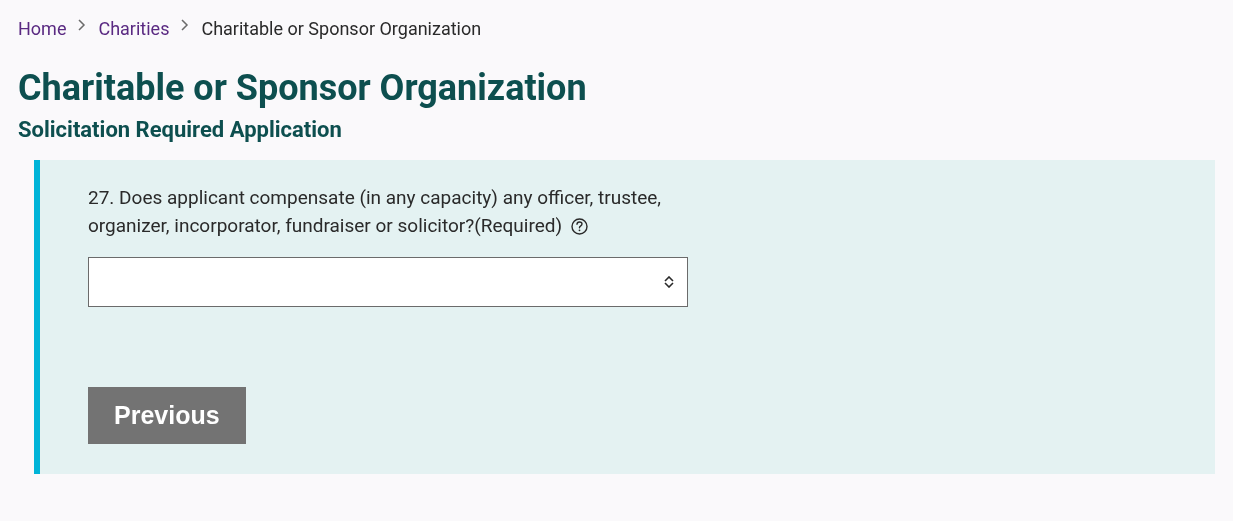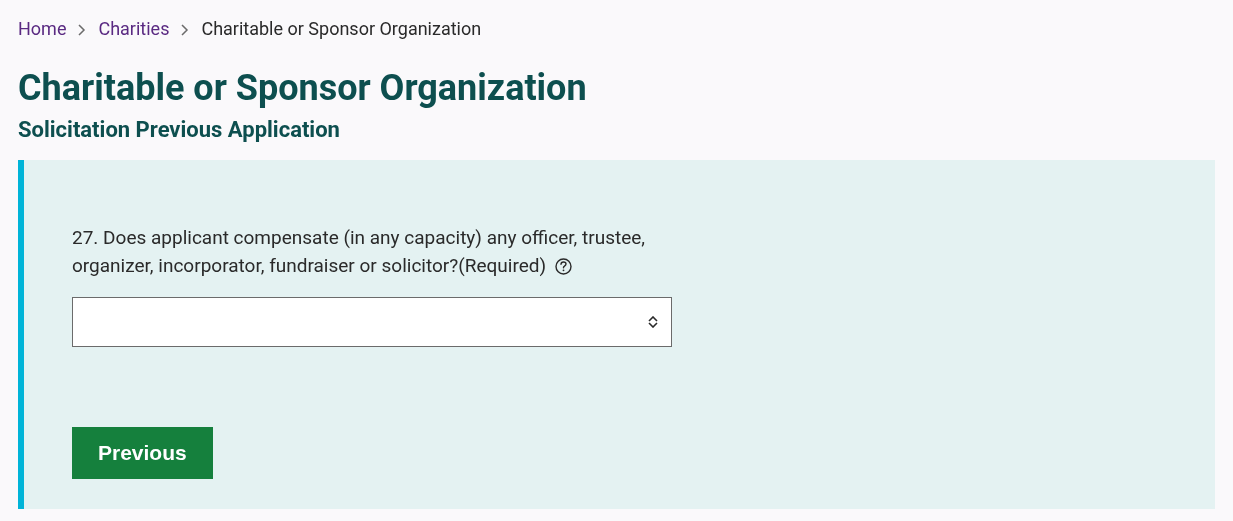--- a/index.html
+++ b/index.html
@@ -12,21 +12,21 @@
       background: #faf9fb;
       color: #2a2a2a;
       width: 1233px;
       height: 521px;
       padding: 18px;
     }
     .breadcrumb {
       font-size: 18px;
       margin-bottom: 28px;
       display: flex;
-      align-items: flex-end;
+      align-items: flex-start;
       gap: 12px;
     }
     .breadcrumb a {
       color: #5a2a82;
       text-decoration: none;
     }
     .breadcrumb .sep {
       color: #6b6b6b;
       font-size: 14px;
     }
@@ -41,22 +41,23 @@
     }
     h2.page-subtitle {
       color: #0d4f4f;
       font-size: 22px;
       font-weight: 700;
       margin-bottom: 18px;
     }
     .form-panel {
       background: #e4f2f2;
       border-left: 6px solid #00b4d8;
-      padding: 64px 48px 30px 48px;
+      padding: 24px 48px 30px 48px;
       position: relative;
+      margin-left: 16px;
     }
     .question-label {
       font-size: 19px;
       color: #2a2a2a;
       line-height: 1.45;
       max-width: 620px;
       margin-bottom: 18px;
     }
     .help-icon {
       display: inline-flex;
@@ -88,24 +89,24 @@
       display: flex;
       flex-direction: column;
       gap: 0px;
       line-height: 0;
     }
     .button-row {
       display: flex;
       gap: 26px;
     }
     .btn {
-      background: #15803d;
+      background: #737373;
       color: #fff;
       border: none;
-      font-size: 21px;
+      font-size: 25px;
       font-weight: 700;
       padding: 14px 26px;
       cursor: pointer;
       text-align: center;
     }
     .page-indicator {
       position: absolute;
       right: 20px;
       bottom: 22px;
       font-size: 20px;
@@ -126,21 +127,21 @@
   <a href="#">Charities</a>
   <span class="sep">
     <svg width="8" height="12" viewBox="0 0 8 12">
         <path d="M1 1 L6 6 L1 11" stroke="#6b6b6b" stroke-width="1.5" fill="none"></path>
       </svg>
   </span>
   <span class="current">Charitable or Sponsor Organization</span>
 </nav>
 
 <h1 class="page-title">Charitable or Sponsor Organization</h1>
-<h2 class="page-subtitle">Solicitation Previous Application</h2>
+<h2 class="page-subtitle">Solicitation Required Application</h2>
 
 <div class="form-panel">
 
   <div class="question-label">
     <span>27. Does applicant compensate (in any capacity) any officer, trustee, organizer, incorporator, fundraiser or solicitor?(Required)</span>
     <span class="help-icon">
       <svg width="17" height="17" viewBox="0 0 17 17">
         <circle cx="8.5" cy="8.5" r="7.5" stroke="#2a2a2a" stroke-width="1.4" fill="none"></circle>
         <path d="M6 6.2 C6 4.8 7 4 8.5 4 C10 4 11 4.9 11 6.1 C11 7.2 10.3 7.7 9.2 8.4 C8.7 8.7 8.5 9.1 8.5 9.8" stroke="#2a2a2a" stroke-width="1.4" fill="none" stroke-linecap="round"></path>
         <circle cx="8.5" cy="12.3" r="0.9" fill="#2a2a2a"></circle>

